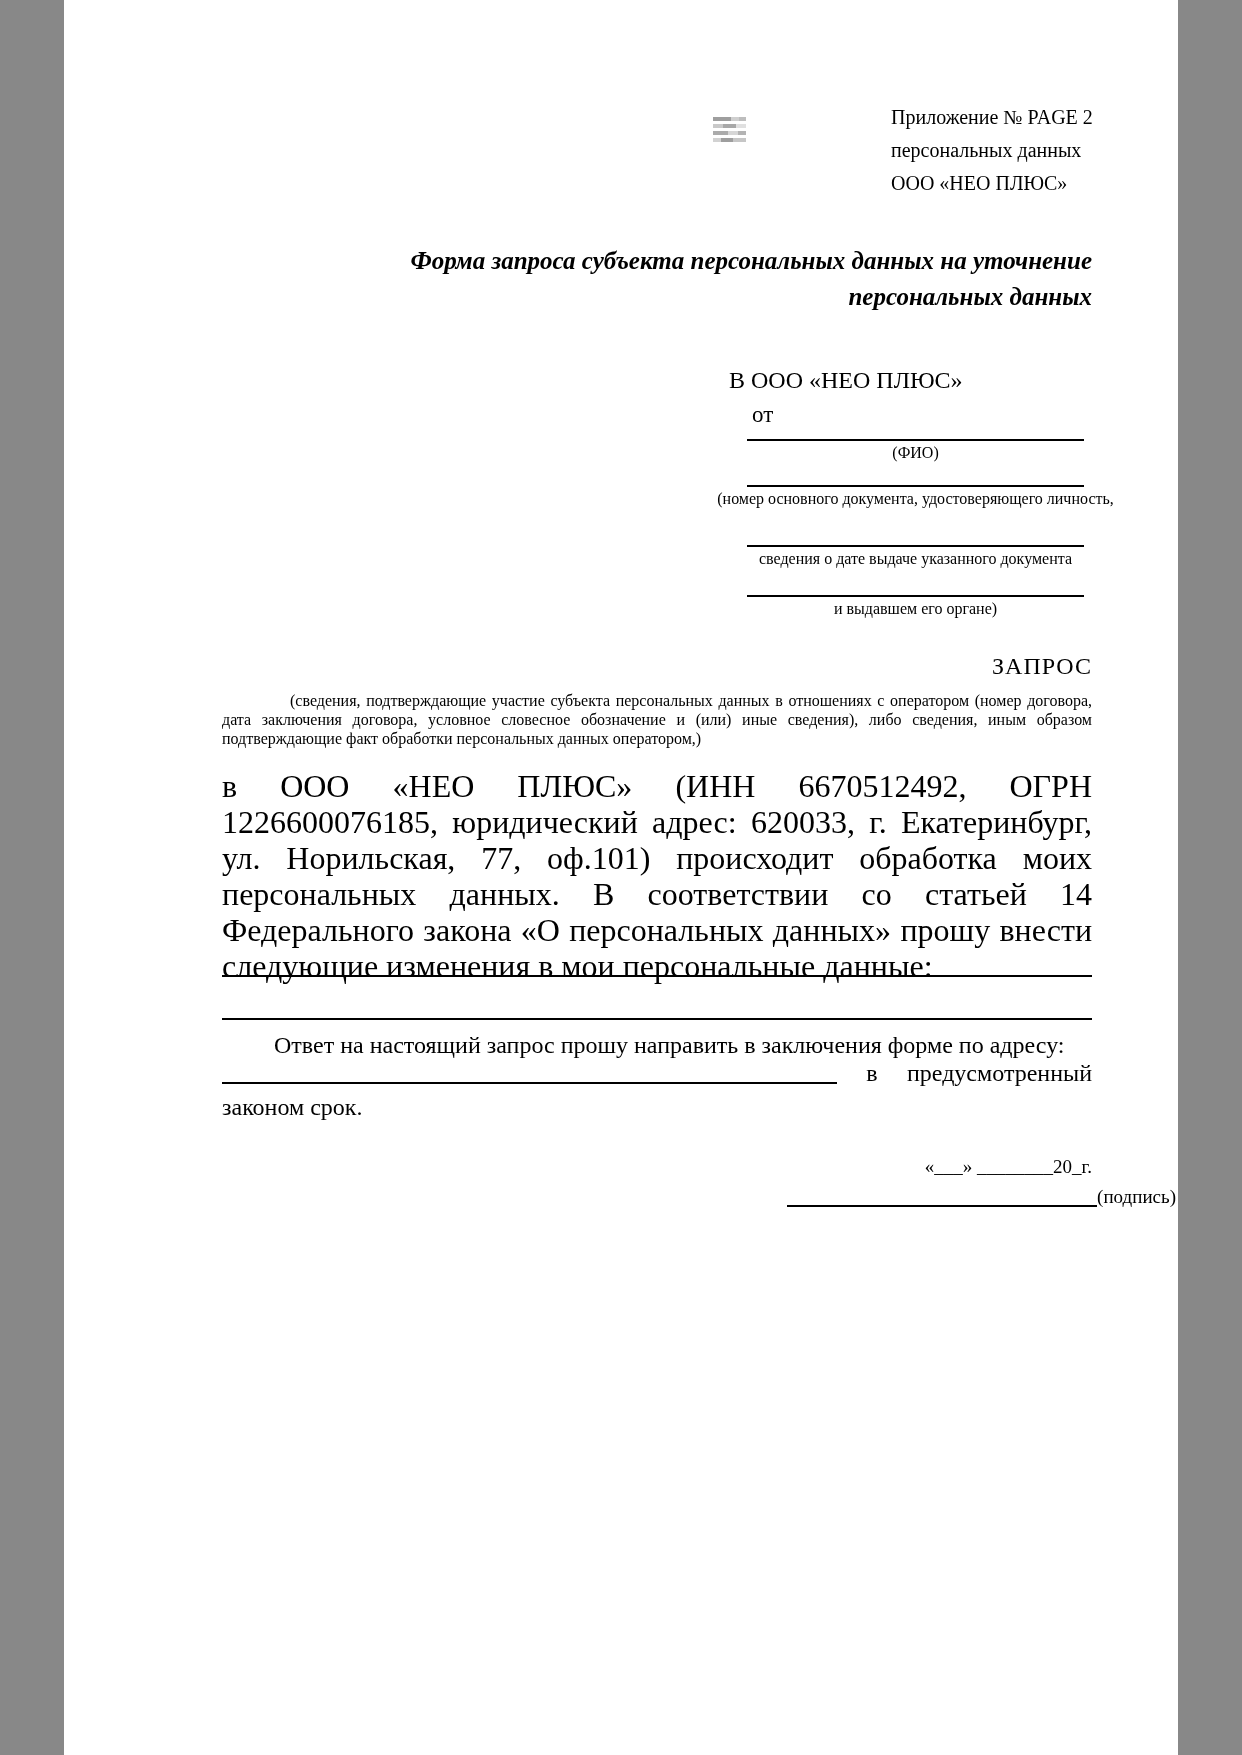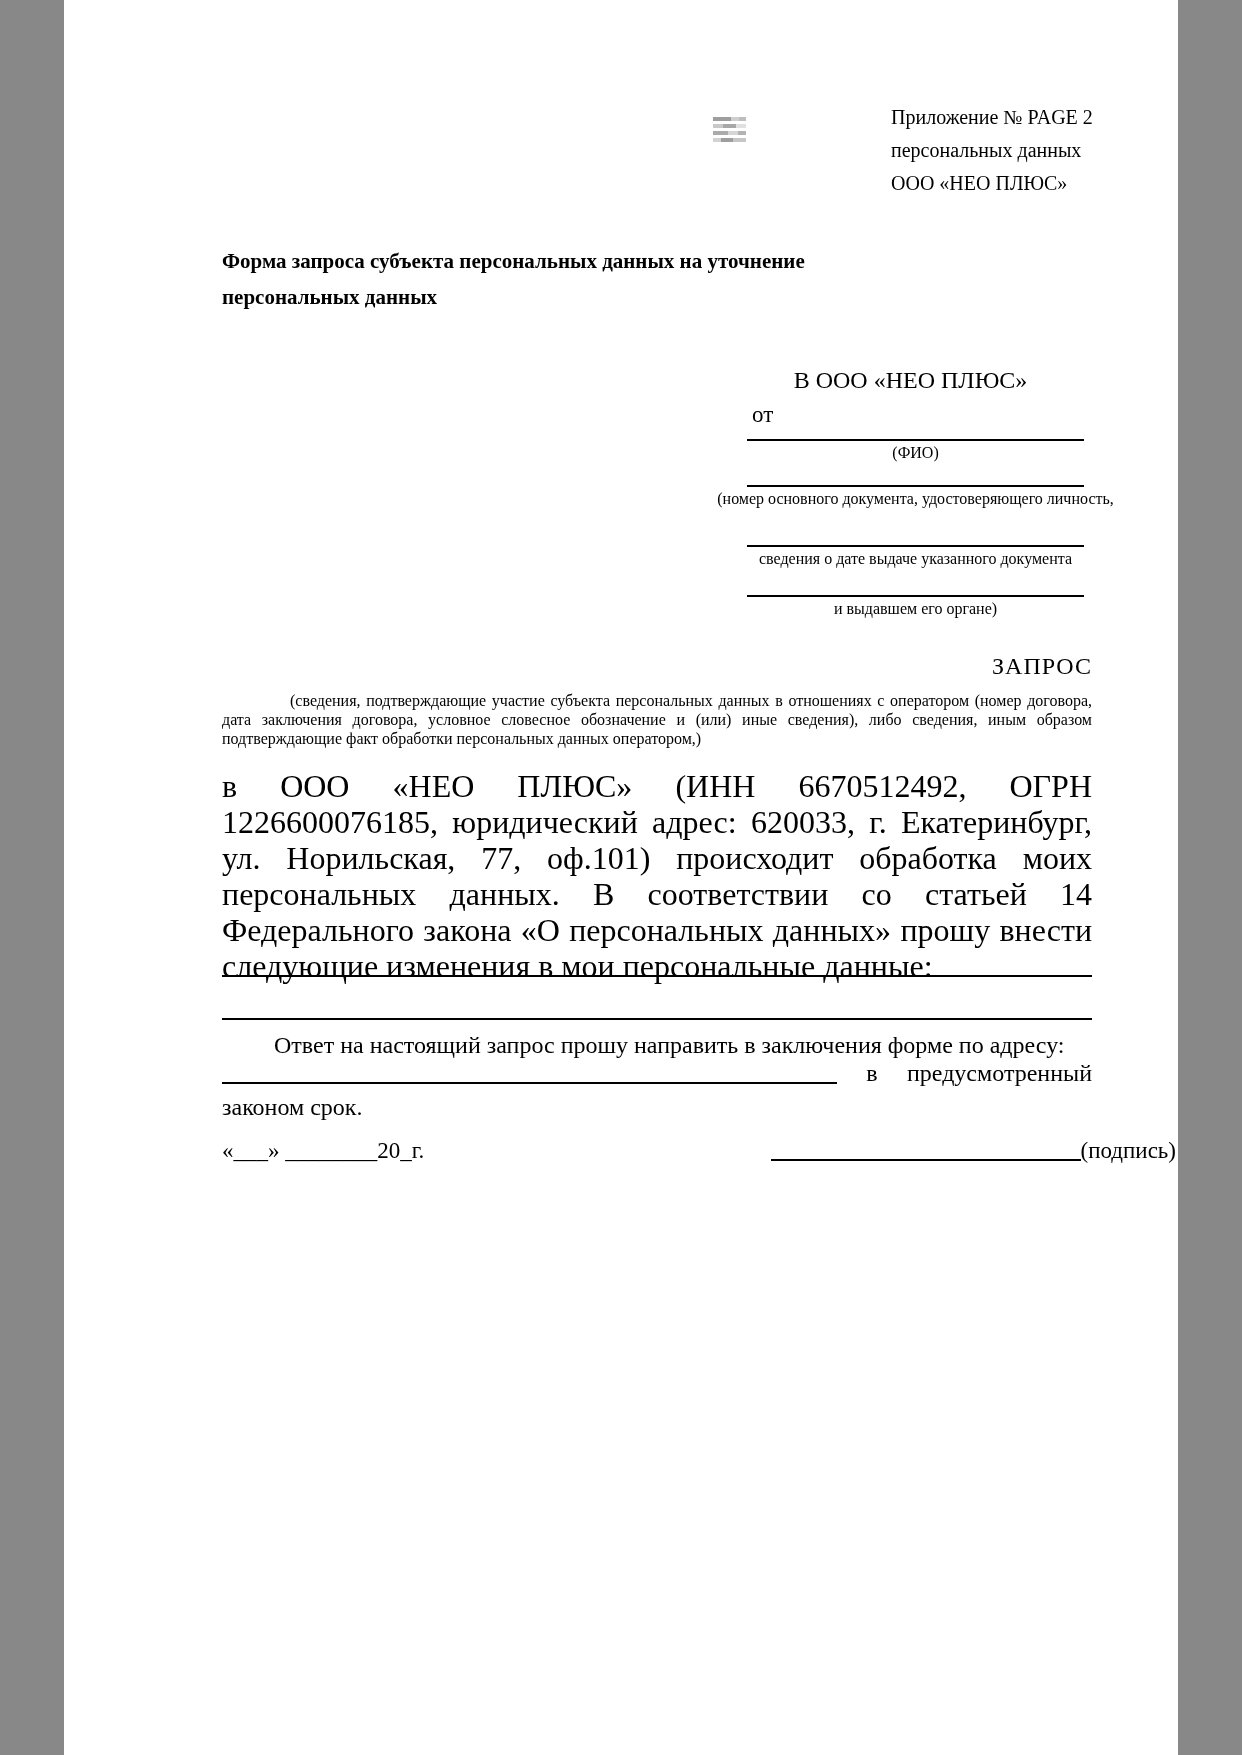--- a/index.html
+++ b/index.html
@@ -17,24 +17,24 @@
   .fmarks i{display:block;height:4px;}
   .fmarks i:nth-child(1){background:linear-gradient(90deg,#9e9e9e 0 55%,#cfcfcf 55% 80%,#bdbdbd 80% 100%);}
   .fmarks i:nth-child(2){background:linear-gradient(90deg,#c9c9c9 0 30%,#a8a8a8 30% 70%,#e0e0e0 70% 100%);}
   .fmarks i:nth-child(3){background:linear-gradient(90deg,#ababab 0 45%,#d6d6d6 45% 75%,#b3b3b3 75% 100%);}
   .fmarks i:nth-child(4){background:linear-gradient(90deg,#d2d2d2 0 25%,#9e9e9e 25% 60%,#c6c6c6 60% 100%);}
 
   .appendix{position:absolute;left:827px;top:101px;font-size:20px;line-height:33px;}
 
   .content{position:absolute;left:158px;top:0;width:870px;padding-top:243px;}
 
-  .form-title{font-weight:bold;font-size:21px;line-height:36px;text-align:left;}
+  .form-title{font-weight:bold;font-size:25px;line-height:36px;text-align:right;font-style:italic;}
 
   .addressee{margin-top:50px;font-size:24px;}
-  .addr-to{margin-left:507px;line-height:30px;text-align:center;}
+  .addr-to{margin-left:507px;line-height:30px;}
   .addr-from{margin-left:530px;margin-top:6px;font-size:23px;line-height:28px;}
   .fill-line{margin-left:525px;width:337px;height:0;border-bottom:2px solid #000;}
   .cap{margin-left:525px;width:337px;display:flex;justify-content:center;white-space:nowrap;font-size:16px;line-height:20px;margin-top:2px;}
   .mt1{margin-top:10px;} .mt2{margin-top:22px;} .mt3{margin-top:36px;} .mt4{margin-top:26px;}
 
   .req-heading{margin-top:32px;text-align:right;font-size:24px;line-height:30px;letter-spacing:1px;}
 
   .intro{margin-top:12px;display:flex;align-items:flex-end;font-size:24px;line-height:30px;}
   .intro-prefix{padding-left:50px;white-space:nowrap;}
   .blank-flex{flex:1;height:0;border-bottom:2px solid #000;margin-bottom:5px;margin-left:8px;}
@@ -44,21 +44,21 @@
   .bodypar{margin-top:20px;font-size:32px;line-height:36px;text-align:justify;}
 
   .write-line{height:0;border-bottom:2px solid #000;}
   .wl1{margin-top:-9px;} .wl2{margin-top:41px;}
 
   .reply1{margin-top:8px;font-size:24px;line-height:34px;text-indent:52px;text-align:justify;}
   .reply2{margin-top:-6px;display:flex;align-items:flex-end;justify-content:space-between;font-size:24px;line-height:34px;}
   .addr-blank{width:615px;height:0;border-bottom:2px solid #000;margin-bottom:6px;}
   .reply3{font-size:24px;line-height:34px;}
 
-  .footer-row{margin-top:12px;display:flex;align-items:flex-end;font-size:23px;line-height:30px;}
+  .footer-row{margin-top:28px;display:flex;align-items:flex-end;font-size:19px;line-height:30px;flex-direction:column;}
   .date-part{white-space:nowrap;}
   .sig-group{margin-left:auto;margin-right:-84px;display:flex;align-items:flex-end;}
   .sig-line{width:310px;height:0;border-bottom:2px solid #000;margin-bottom:5px;}
   .sig-cap{white-space:nowrap;}
 </style>
 </head>
 <body>
 
 <div class="page">
 

